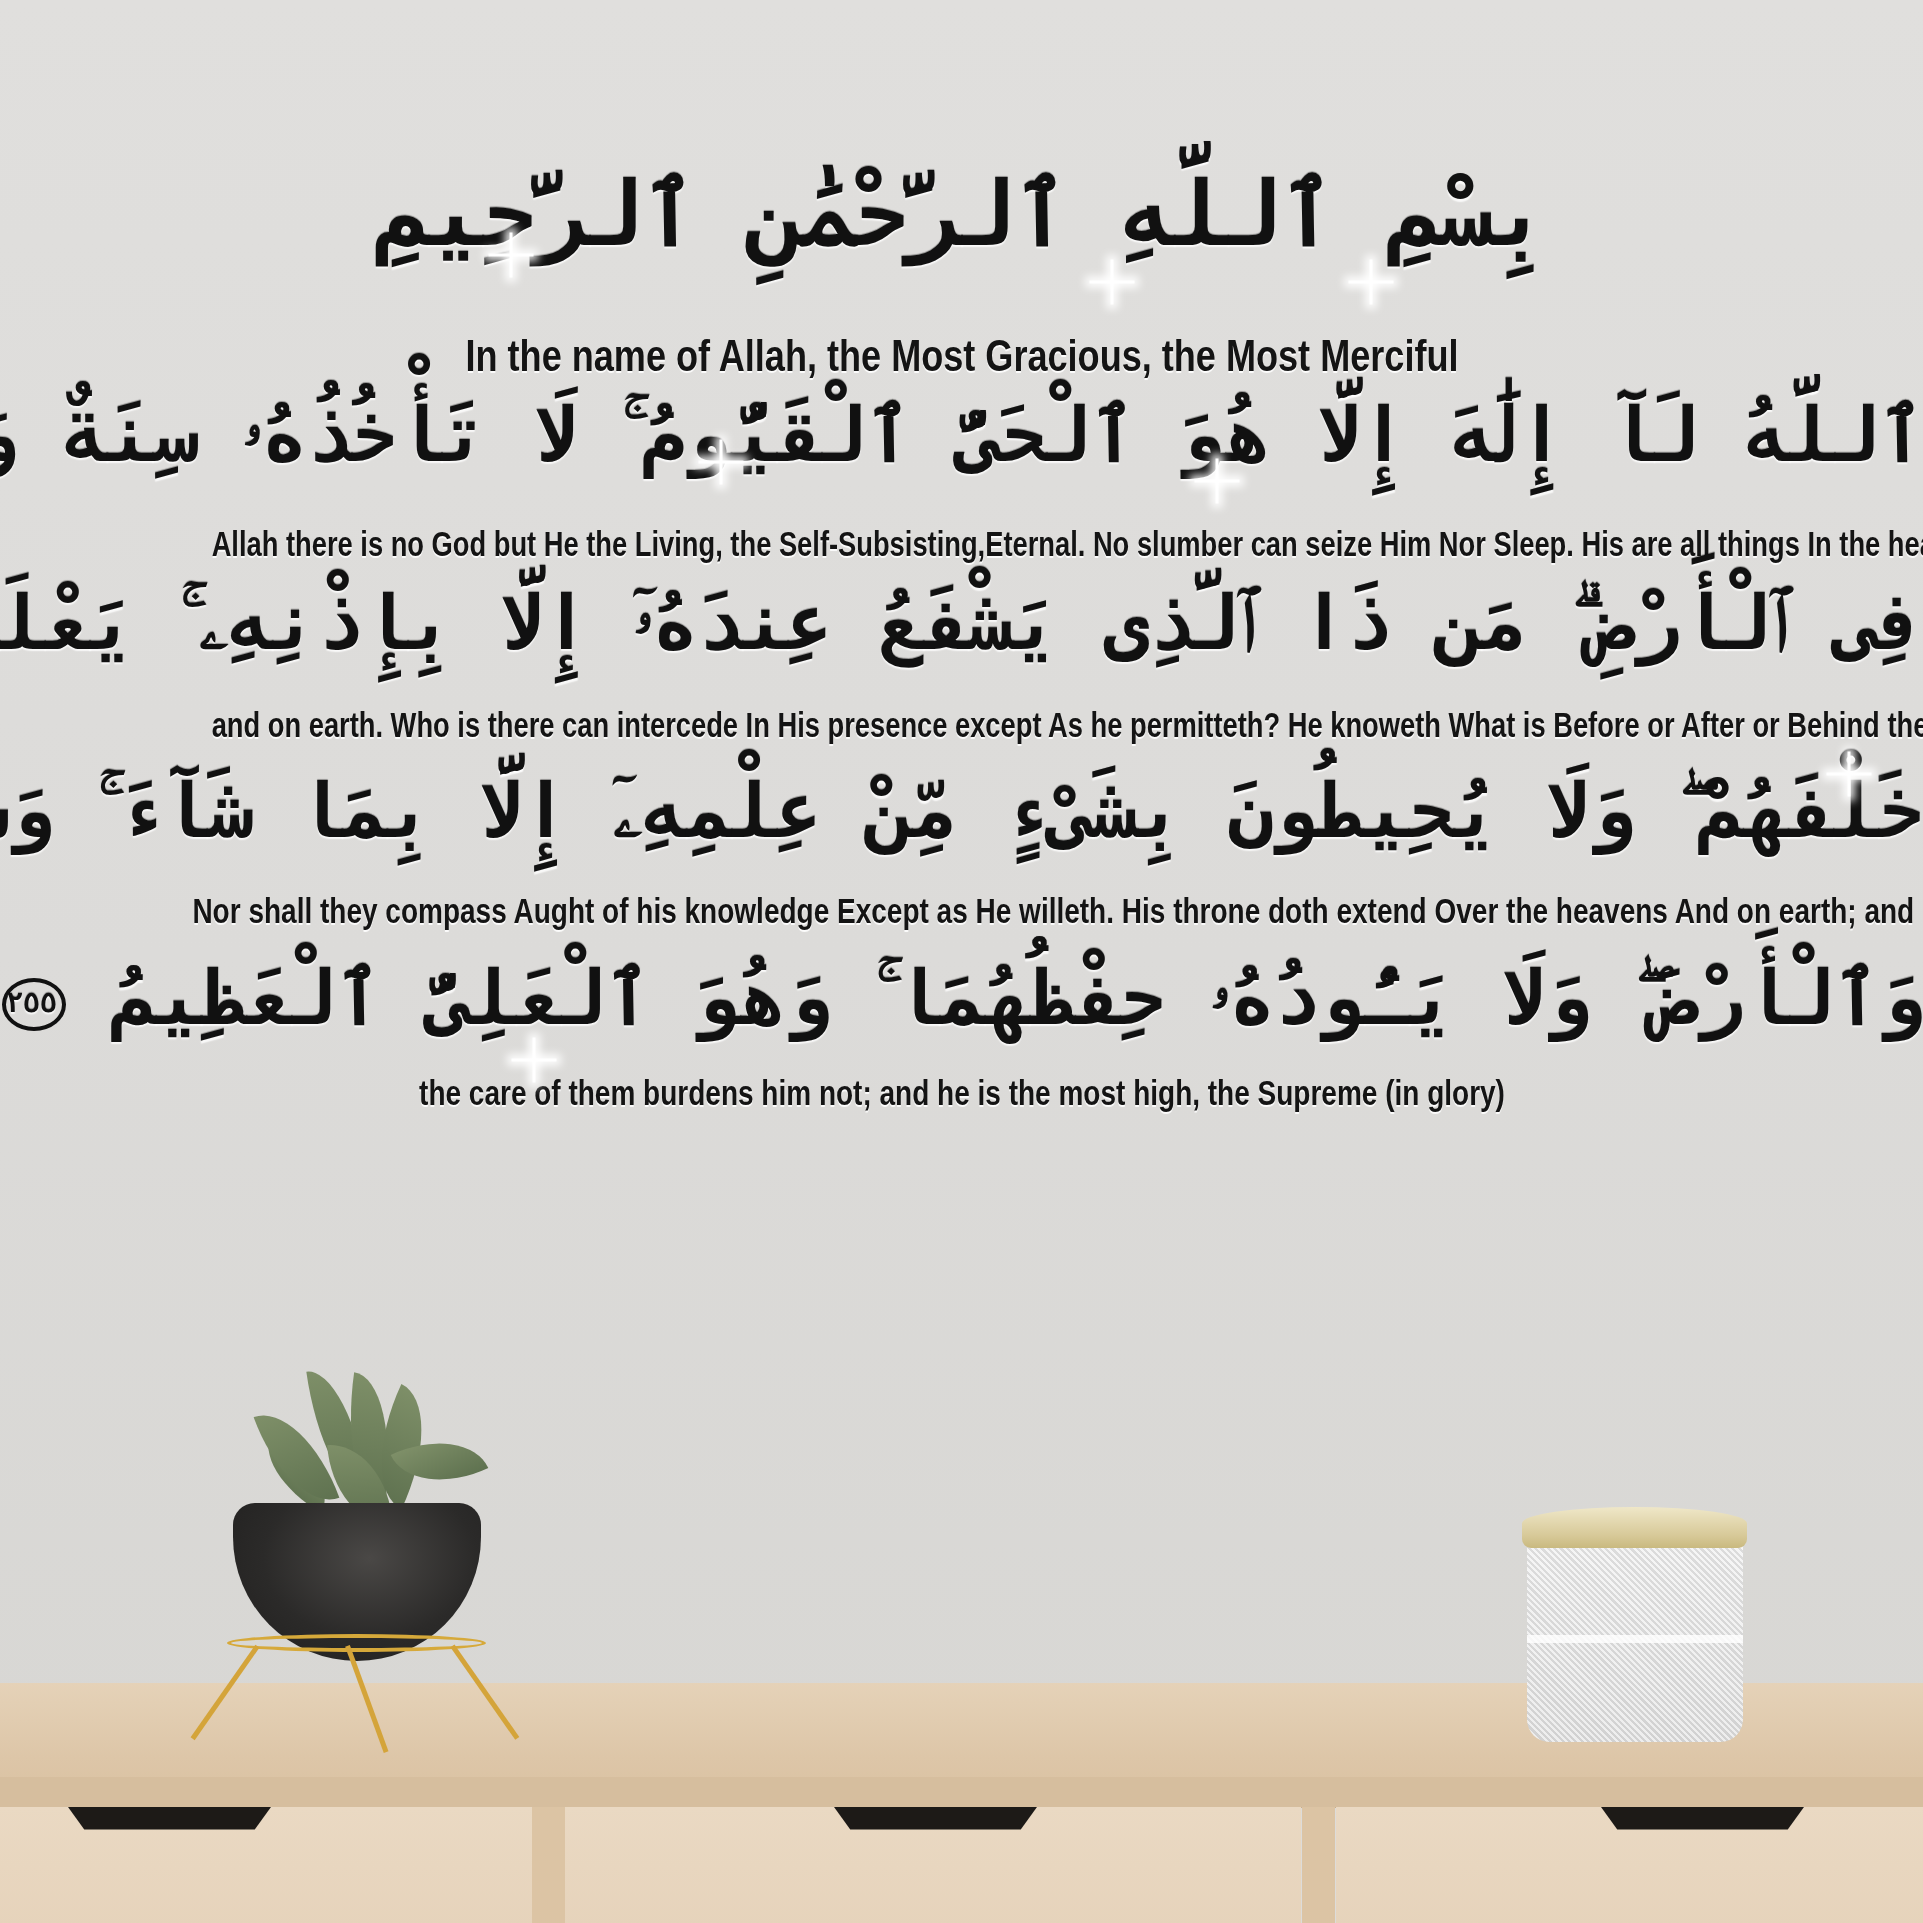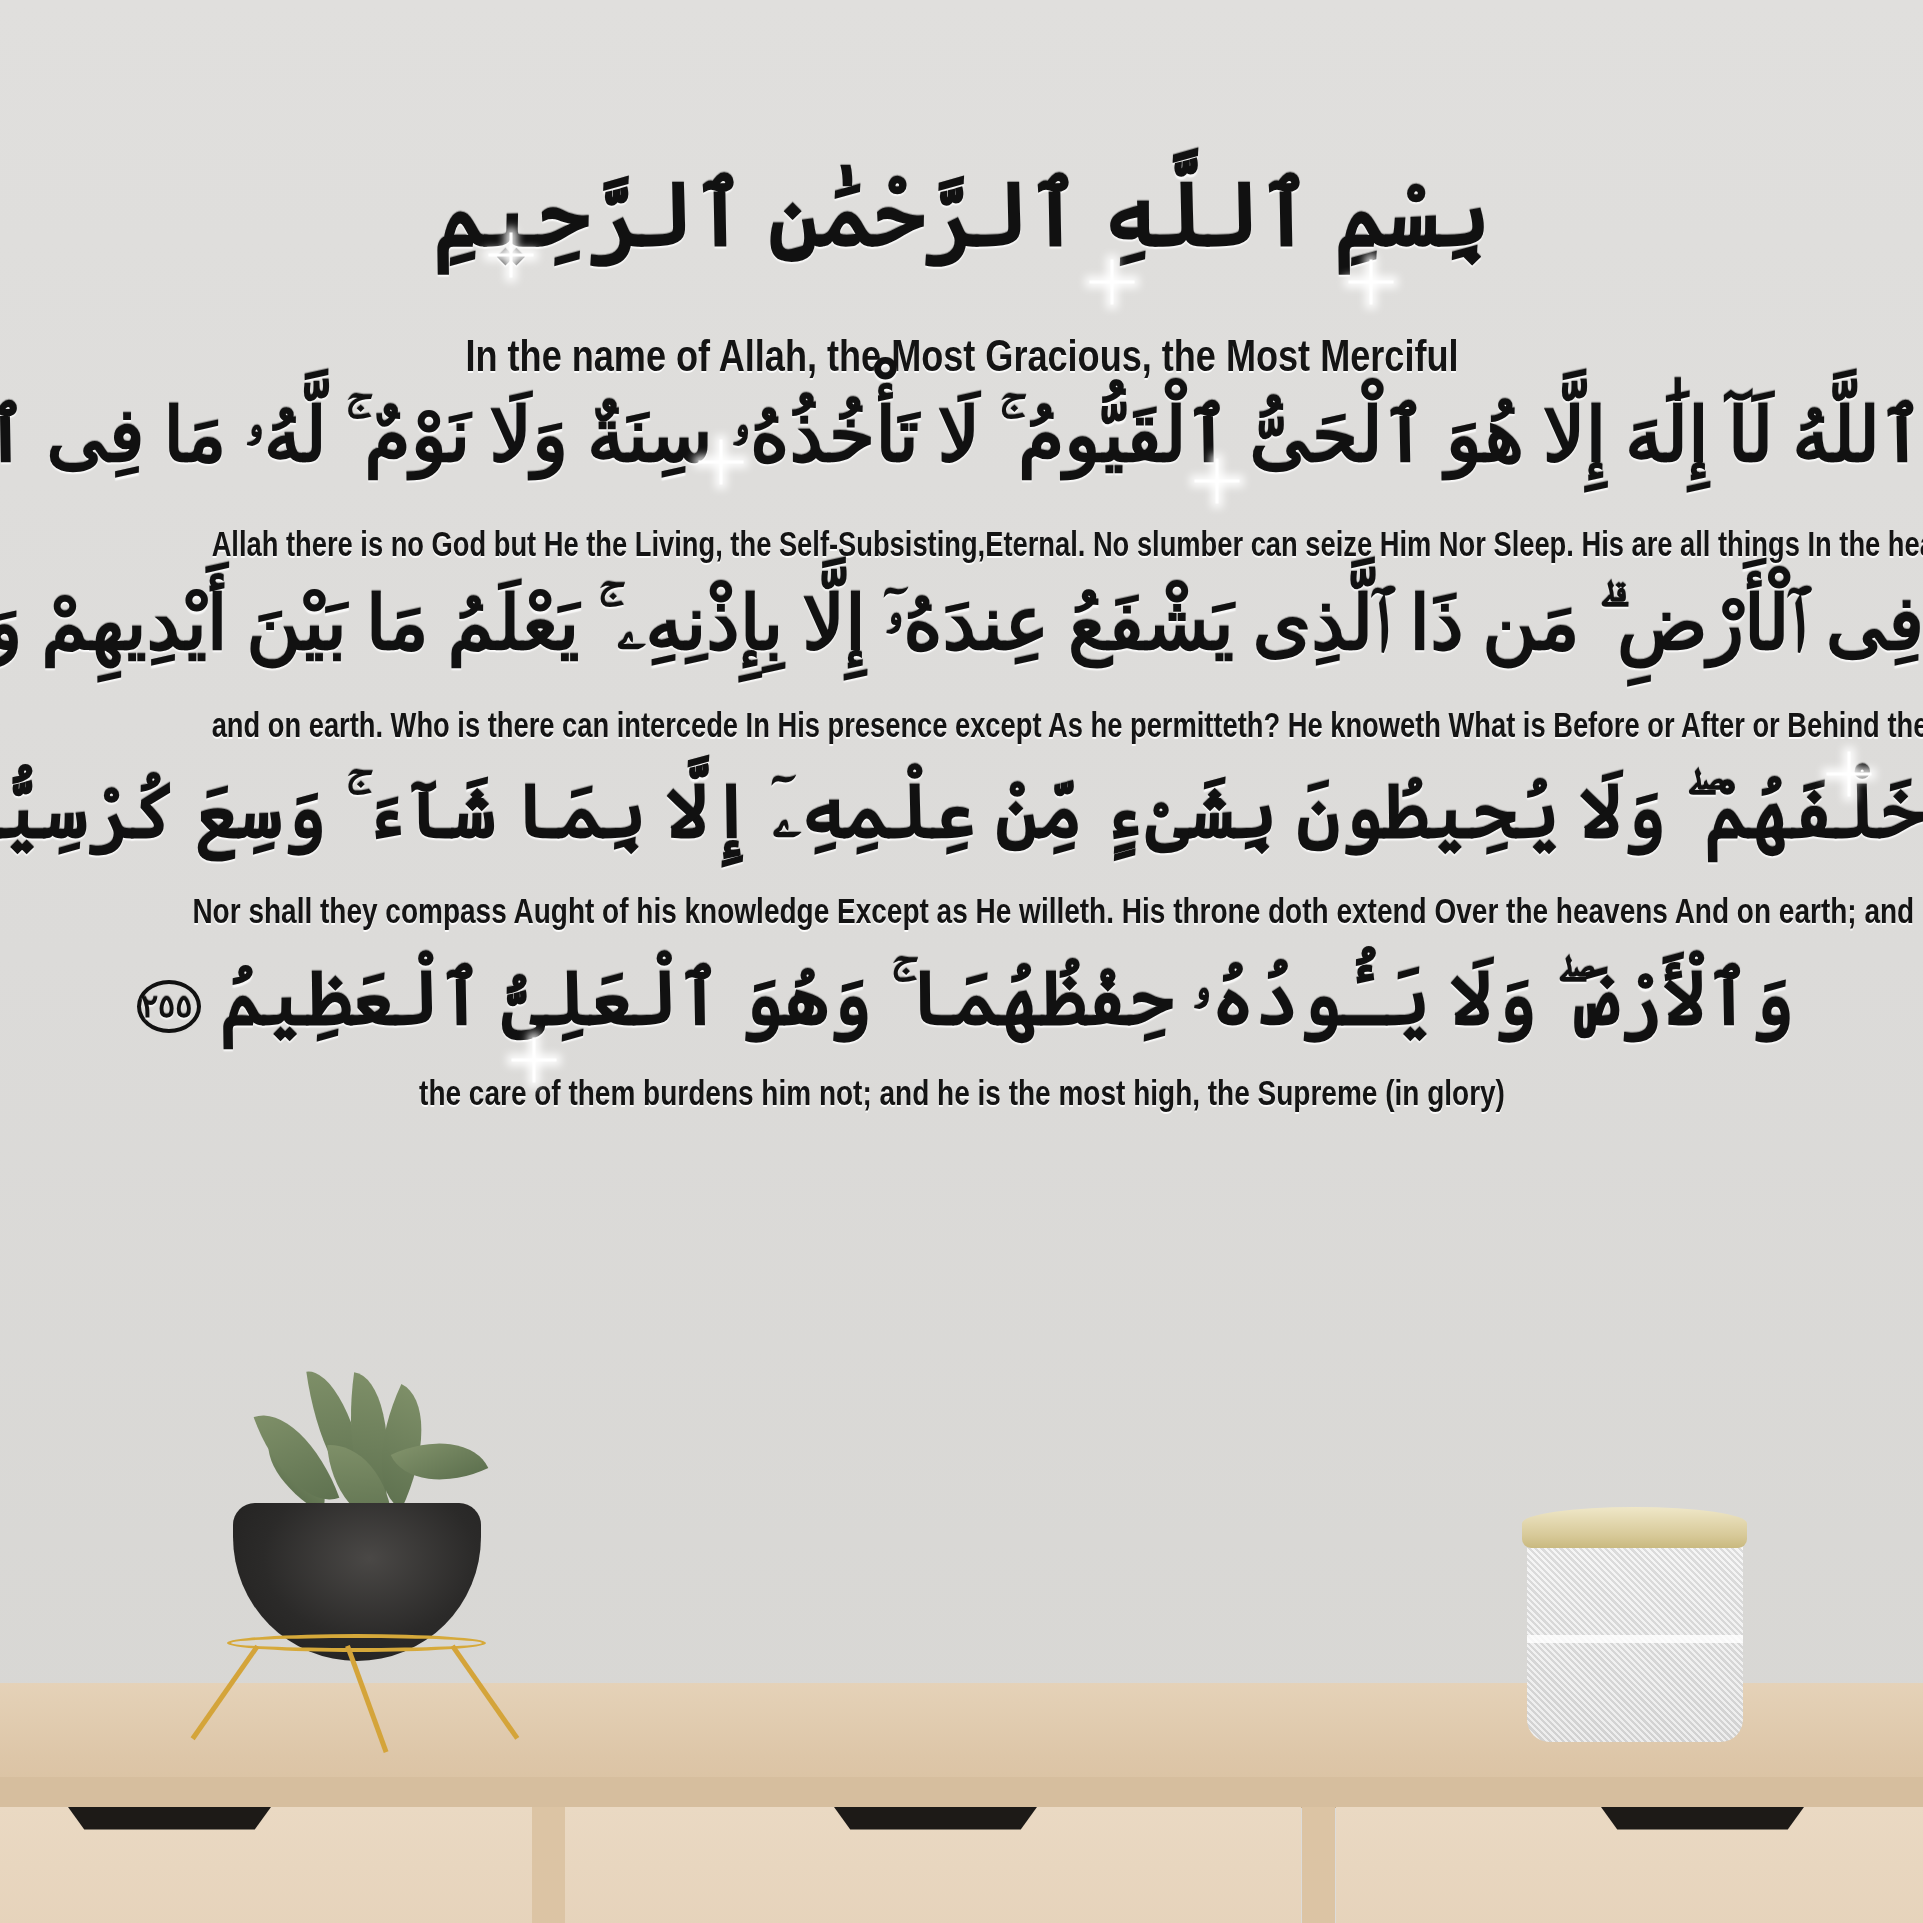--- a/index.html
+++ b/index.html
@@ -1,31 +1,31 @@
 <!DOCTYPE html>
 <html style="font-size:12px"><head>
 <meta charset="utf-8">
 <style>
   html,body{margin:0;padding:0;}
   body{width:1924px;height:1924px;position:relative;overflow:hidden;background:#dddcda;font-family:"Liberation Sans",sans-serif;}
   .wall{position:absolute;left:0;top:0;width:1924px;height:1736px;background:linear-gradient(180deg,#e0dfdd 0%,#dcdbd9 55%,#d8d7d4 100%);}
   .decal{position:absolute;left:0;top:0;width:1924px;}
-  .arabic{position:absolute;left:0;width:1924px;text-align:center;direction:rtl;font-family:Liberation Serif, serif;font-weight:bold;color:#111;letter-spacing:1.5px;text-shadow:0 2.3px 1.5px rgba(255,255,255,.85),0 -0.8px 0.8px rgba(0,0,0,.35);white-space:nowrap;}
+  .arabic{position:absolute;left:0;width:1924px;text-align:center;direction:rtl;font-family:Liberation Mono, monospace;font-weight:bold;color:#111;letter-spacing:1.5px;text-shadow:0 2.3px 1.5px rgba(255,255,255,.85),0 -0.8px 0.8px rgba(0,0,0,.35);white-space:nowrap;}
   .english{position:absolute;left:0;width:1924px;text-align:center;font-family:"Liberation Sans",sans-serif;font-weight:bold;color:#141414;white-space:nowrap;transform:scaleX(0.82);transform-origin:center;text-shadow:0 1.5px 0.8px rgba(255,255,255,.9);}
   .bismillah{top:162px;font-size:89px;}
   .l1{top:391px;font-size:75px;}
   .l2{top:579px;font-size:75px;}
   .l3{top:767px;font-size:75px;}
   .l4{top:954px;font-size:75px;}
   .e0{top:331px;font-size:44px;}
   .e1{top:524px;font-size:35px;transform:scaleX(0.78);}
   .e2{top:705px;font-size:35px;transform:scaleX(0.78);}
   .e3{top:891px;font-size:35px;transform:scaleX(0.80);}
   .e4{top:1073px;font-size:35px;transform:scaleX(0.80);}
-  .ayah-marker{display:inline-block;border:4.5px solid #111;border-radius:50%;width:56px;height:45px;line-height:45px;font-size:32px;text-align:left;vertical-align:middle;margin-left:7.5px;}
+  .ayah-marker{display:inline-block;border:4.5px solid #111;border-radius:50%;width:56px;height:45px;line-height:45px;font-size:28px;text-align:left;vertical-align:middle;margin-left:7.5px;}
   .sparkle{position:absolute;width:30px;height:30px;}
   .sparkle::before,.sparkle::after{content:"";position:absolute;left:50%;top:50%;background:#fff;transform:translate(-50%,-50%);box-shadow:0 0 9px 4.5px rgba(255,255,255,.9);}
   .sparkle::before{width:3px;height:45px;}
   .sparkle::after{width:45px;height:3px;}
 
   
   .sideboard-top{position:absolute;left:0;top:1683px;width:1924px;height:124px;background:linear-gradient(180deg,#e5d2b8 0%,#ddc6a8 60%,#d9c1a1 100%);}
   .sideboard-edge{position:absolute;left:0;top:1777px;width:1924px;height:30px;background:#d6be9e;border-bottom:1.5px solid #c9ae8c;}
   .drawer{position:absolute;top:1807px;height:120px;background:linear-gradient(180deg,#ead9c3,#e6d3bb);}
   .d1{left:0;width:532px;}

